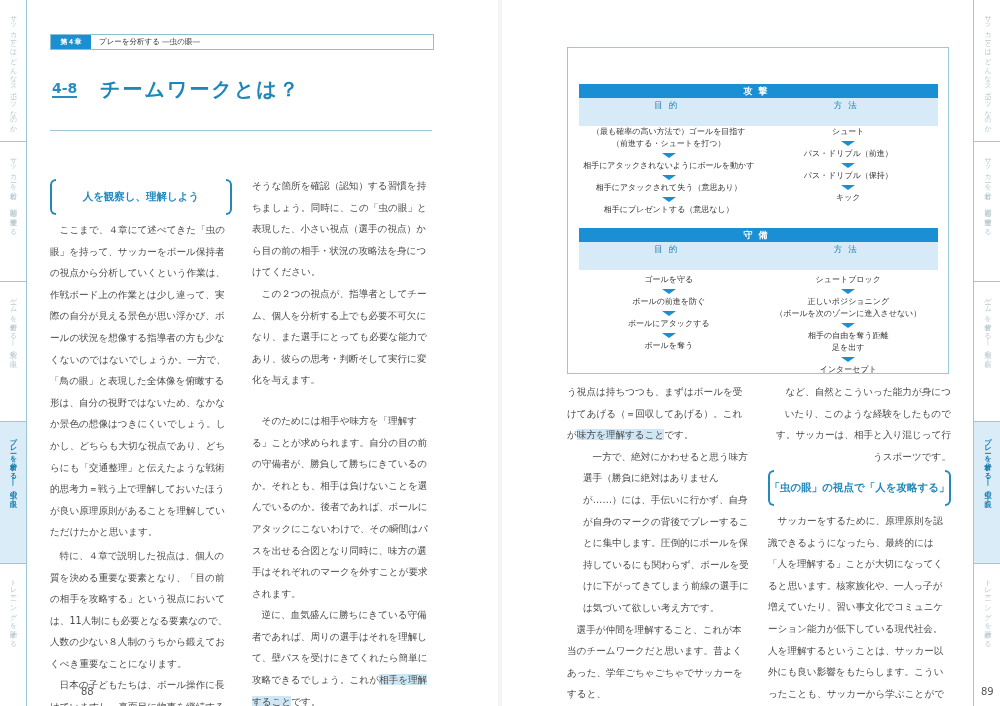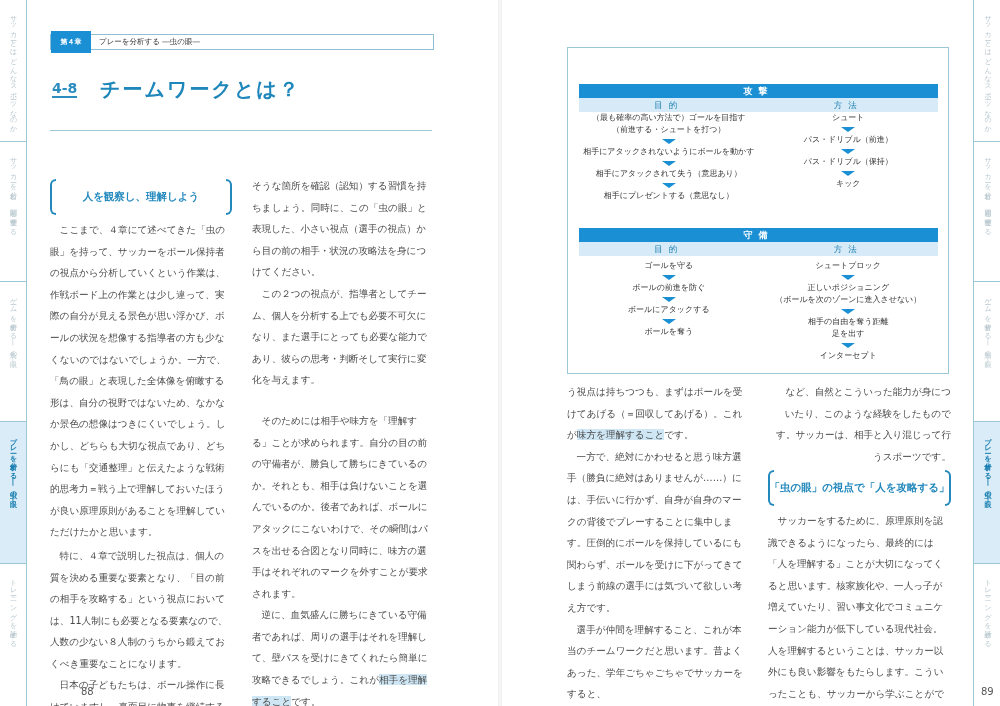--- a/index.html
+++ b/index.html
@@ -11,21 +11,21 @@
   
   .sidetabs{position:absolute;top:0;width:26px;height:706px;border-right:1px solid #9cc7d6;}
   .sidetabs.left{left:0;border-right:1px solid #9cc7d6;}
   .sidetabs.right{left:973px;border-right:none;border-left:1px solid #9cc7d6;width:27px;}
   .tab{position:absolute;left:0;width:100%;display:flex;justify-content:center;border-bottom:1px solid #9cc7d6;box-sizing:border-box;}
   .tab span{writing-mode:vertical-rl;font-size:7px;color:#b8c8cf;letter-spacing:0.5px;padding-top:10px;}
   .tab.active{background:#d9ecf8;}
   .tab.active span{color:#1a7fb0;font-weight:bold;}
   
   .chapter-bar{position:absolute;left:50px;top:34px;width:382px;height:14px;border:1px solid #8fbfd2;display:flex;align-items:center;}
-  .chapter-num{background:#1a8fd4;color:#fff;font-size:7px;font-weight:bold;width:40px;height:22px;display:flex;align-items:center;justify-content:center;}
+  .chapter-num{background:#1a8fd4;color:#fff;font-size:7px;font-weight:bold;width:40px;height:14px;display:flex;align-items:center;justify-content:center;}
   .chapter-title{font-size:7.5px;color:#333;padding-left:8px;}
   .section-no{position:absolute;left:52px;top:80px;font-size:14px;font-weight:bold;color:#2a8cbf;border-bottom:2px solid #2a8cbf;line-height:16px;}
   .section-title{position:absolute;left:100px;top:76px;font-size:20px;font-weight:bold;color:#1d86ba;letter-spacing:2px;}
   .section-rule{position:absolute;left:50px;top:130px;width:382px;height:1px;background:#9cc7d6;}
   
   .subhead{position:absolute;display:flex;align-items:center;justify-content:center;color:#2389bd;font-weight:bold;font-size:10.5px;}
   .subhead .br{position:absolute;top:0;width:6px;height:100%;border:2px solid #2389bd;box-sizing:border-box;}
   .subhead .br.l{left:0;border-right:none;border-radius:6px 0 0 6px;}
   .subhead .br.r{right:0;border-left:none;border-radius:0 6px 6px 0;}
   
@@ -33,21 +33,21 @@
   .col p{margin:0;}
   .hl{background:#cfe7f5;}
   .page-no{position:absolute;font-size:10px;color:#555;margin-left:37px;}
   
   .figure{position:absolute;left:567px;top:47px;width:380px;height:325px;border:1px solid #9cc7d6;border-top:1px solid #9cc7d6;}
   .fig-head{display:flex;align-items:center;height:22px;}
   .fig-num{background:#1a8fd4;color:#fff;font-weight:bold;font-size:10px;height:22px;width:38px;display:flex;align-items:center;justify-content:center;}
   .fig-title{font-size:11px;color:#333;padding-left:9px;}
   .fig-table{position:absolute;left:11px;width:359px;}
   .fig-band{background:#1a8fd4;color:#fff;font-weight:bold;font-size:9px;text-align:center;height:14px;line-height:14px;letter-spacing:6px;}
-  .fig-sub{background:#d6eaf7;display:flex;height:14px;line-height:14px;font-size:8.5px;color:#1a7fb0;letter-spacing:6px;}
+  .fig-sub{background:#d6eaf7;display:flex;height:28px;line-height:14px;font-size:8.5px;color:#1a7fb0;letter-spacing:6px;}
   .fig-sub div{flex:1;text-align:center;}
   .fig-cols{display:flex;}
   .fig-col{flex:1;display:flex;flex-direction:column;align-items:center;font-size:8px;color:#333;}
   .fig-col .item{text-align:center;line-height:12px;}
   .arrow{width:0;height:0;border-left:7px solid transparent;border-right:7px solid transparent;border-top:5px solid #1a8fd4;margin:3px 0 2px;}
 </style>
 </head>
 <body>
 
 <div class="page page-left"></div>
@@ -178,21 +178,21 @@
 足を出す</div>
         <div class="arrow"></div>
         <div class="item">インターセプト</div>
       </div>
     </div>
   </div>
 </div>
 
 <div class="col" style="left:567px;top:381px;width:183px;">
   <p><span>う視点は持ちつつも、まずはボールを受けてあげる（＝回収してあげる）。これが</span><span class="hl">味方を理解すること</span><span>です。</span></p>
-  <p style="text-indent:1em;">一方で、絶対にかわせると思う味方選手（勝負に絶対はありませんが……）には、手伝いに行かず、自身が自身のマークの背後でプレーすることに集中します。圧倒的にボールを保持しているにも関わらず、ボールを受けに下がってきてしまう前線の選手には気づいて欲しい考え方です。</p>
+  <p style="text-indent:1em;margin-left:16px;">一方で、絶対にかわせると思う味方選手（勝負に絶対はありませんが……）には、手伝いに行かず、自身が自身のマークの背後でプレーすることに集中します。圧倒的にボールを保持しているにも関わらず、ボールを受けに下がってきてしまう前線の選手には気づいて欲しい考え方です。</p>
   <p style="text-indent:1em;">選手が仲間を理解すること、これが本当のチームワークだと思います。昔よくあった、学年ごちゃごちゃでサッカーをすると、</p>
   <p>「この子は手伝ってあげないと……」</p>
 
 </div>
 
 <div class="col" style="left:768px;top:381px;width:183px;">
   <p style="text-indent:1em;text-align:right;">など、自然とこういった能力が身についたり、このような経験をしたものです。サッカーは、相手と入り混じって行うスポーツです。</p>
 </div>
 
 <div class="subhead" style="left:768px;top:470px;width:183px;height:36px;">

